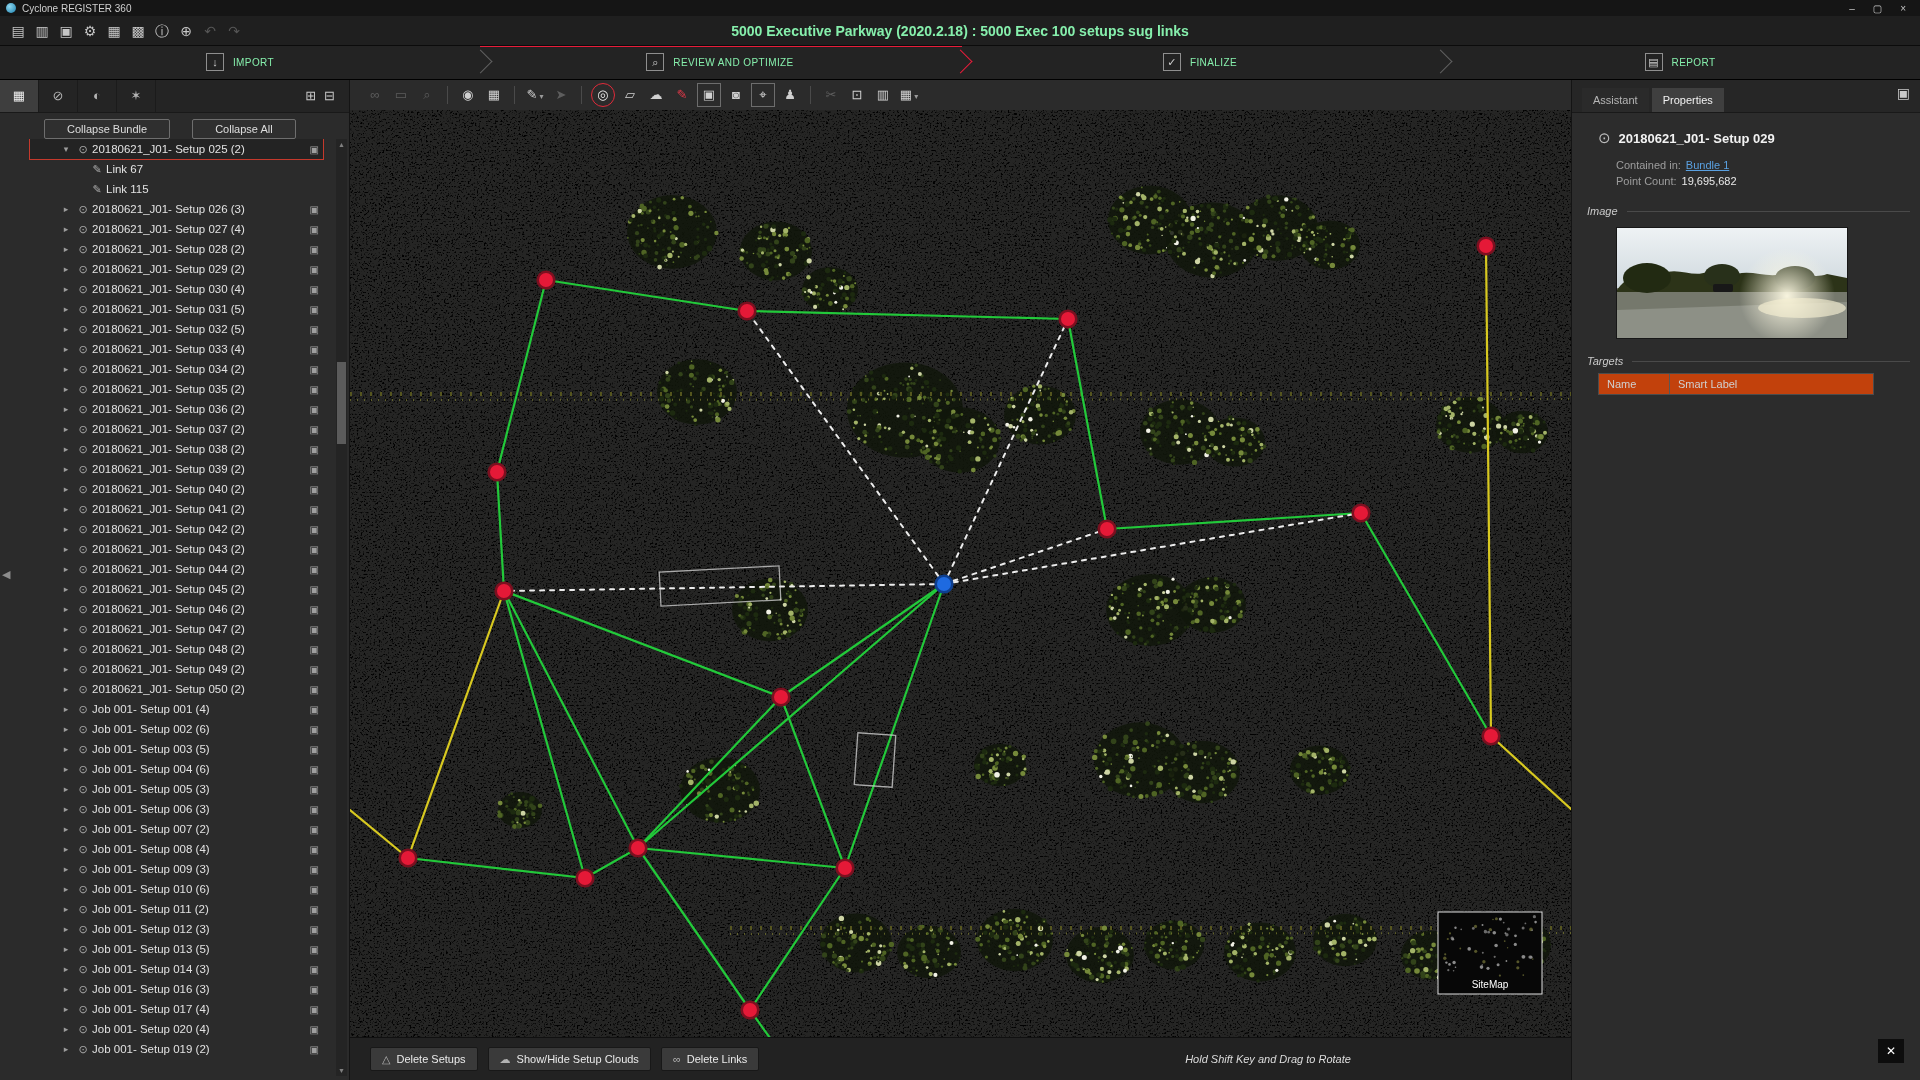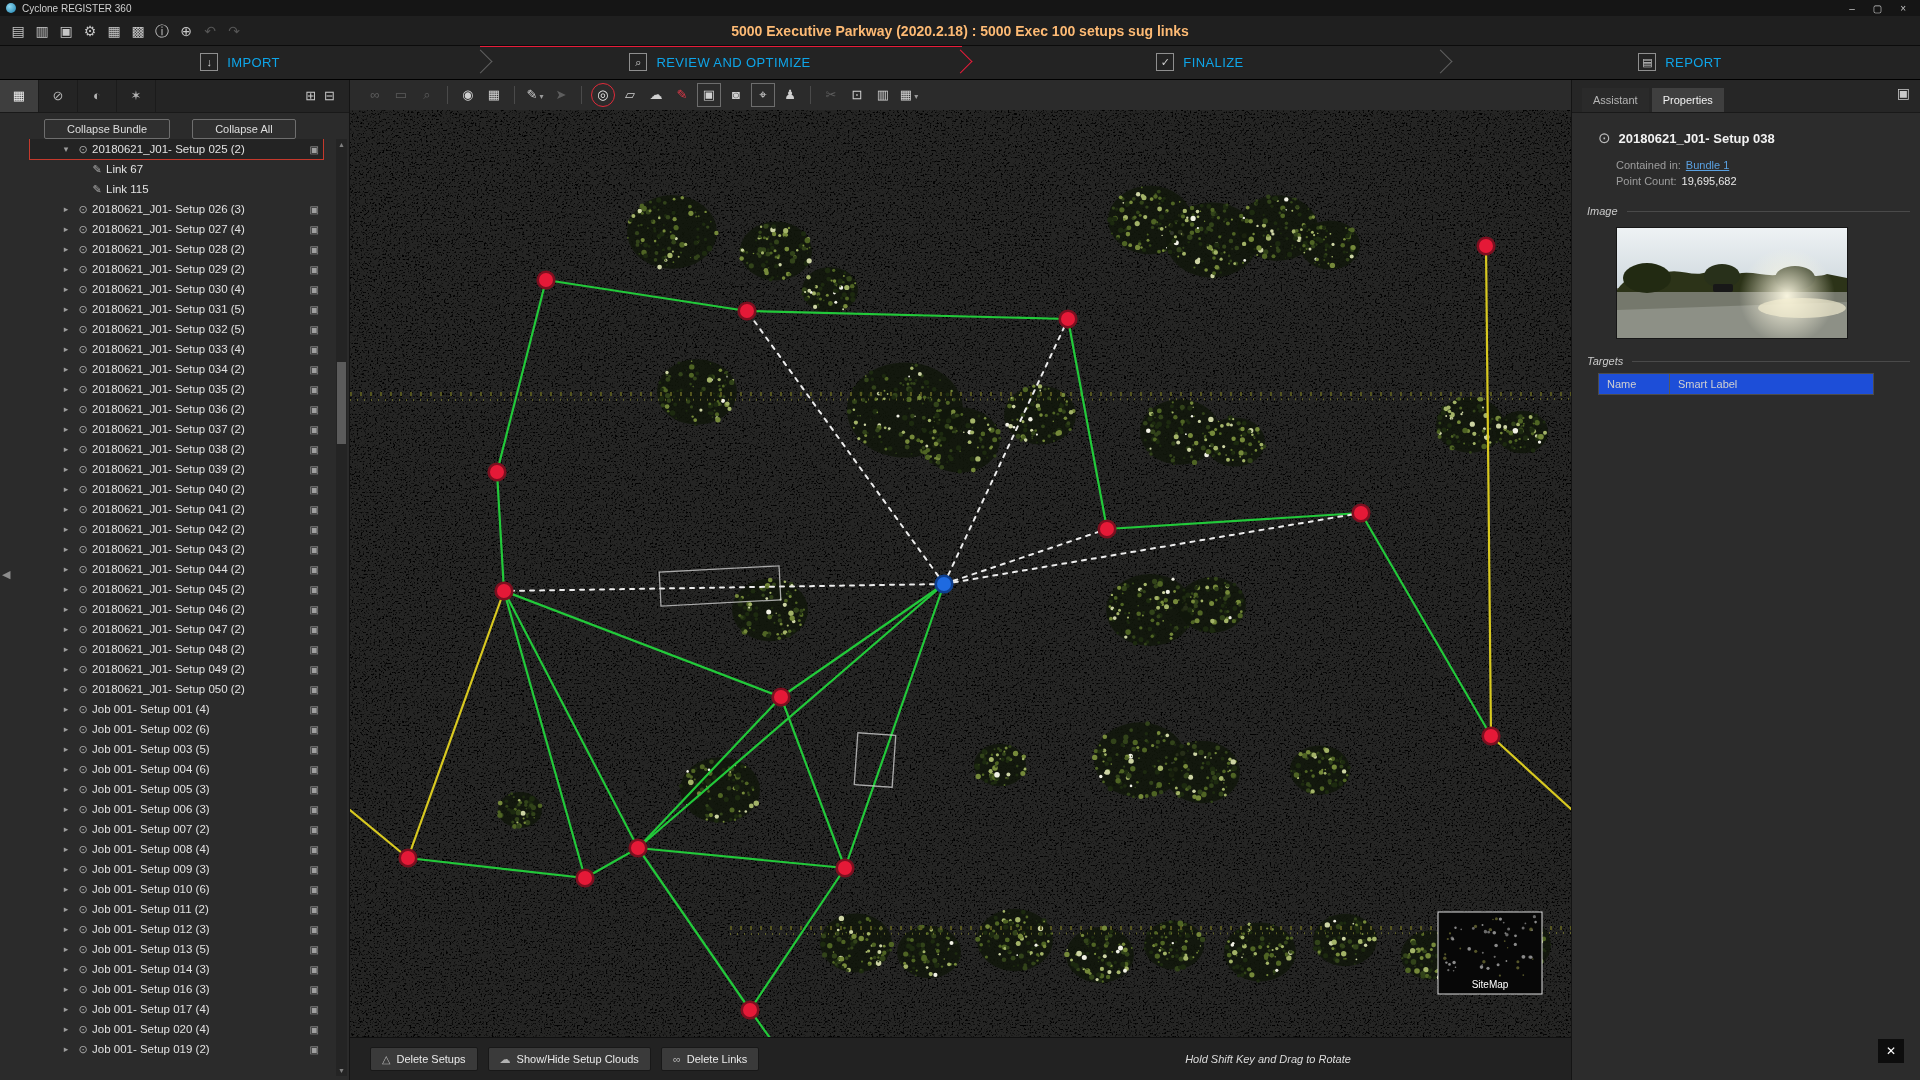--- a/index.html
+++ b/index.html
@@ -9,31 +9,31 @@
   .titlebar{position:absolute;top:0;left:0;right:0;height:16px;background:#151515;display:flex;align-items:center;padding:0 6px;gap:6px;z-index:30;}
   .app-logo{width:10px;height:10px;border-radius:50%;background:radial-gradient(circle at 35% 35%,#8fd8ef,#1a7fae);flex:none;}
   .tb-title{color:#cfcfcf;font-size:10px;}
   .tb-controls{margin-left:auto;display:flex;gap:18px;color:#c2c2c2;font-size:10px;padding-right:8px;}
   .tb-controls span{cursor:pointer;}
 
   
   .menubar{position:absolute;top:16px;left:0;right:0;height:29px;background:#1f1f1f;border-bottom:1px solid #0b0b0b;display:flex;align-items:center;padding:0 8px;gap:6px;z-index:20;}
   .mb-icon{color:#c6c6c6;font-size:14px;width:20px;height:22px;line-height:22px;text-align:center;cursor:pointer;}
   .mb-icon.disabled{color:#565656;}
-  .project-title{position:absolute;left:50%;transform:translateX(-50%);color:#fdba74;font-size:14px;font-weight:bold;white-space:nowrap;}
+  .project-title{position:absolute;left:50%;transform:translateX(-50%);color:#86efac;font-size:14px;font-weight:bold;white-space:nowrap;}
 
   
   .workflow{position:absolute;top:45px;left:0;right:0;height:34px;background:#232323;display:flex;border-bottom:1px solid #000;z-index:10;}
   .wf-step{flex:1;position:relative;display:flex;align-items:center;justify-content:center;gap:9px;cursor:pointer;}
   .wf-step::after{content:"";position:absolute;right:-9px;top:8px;width:16px;height:16px;border-top:1.5px solid #606060;border-right:1.5px solid #606060;transform:rotate(45deg);z-index:2;}
   .wf-step:last-child::after{display:none;}
   .wf-step.active::before{content:"";position:absolute;top:0;left:0;right:-2px;height:2px;background:#e81c3a;}
   .wf-step.active::after{border-color:#e81c3a;}
   .wf-icon{color:#cfcfcf;font-size:11px;border:1px solid #8f8f8f;width:16px;height:16px;line-height:16px;text-align:center;flex:none;}
-  .wf-label{color:#0ea5e9;font-size:13px;letter-spacing:.4px;}
+  .wf-label{color:#86efac;font-size:10px;letter-spacing:.4px;}
 
   
   .sidebar{position:absolute;top:79px;left:0;width:349px;bottom:0;background:#2b2b2b;border-right:1px solid #141414;}
   .side-tabs{height:33px;background:#242424;border-bottom:1px solid #191919;display:flex;align-items:stretch;}
   .side-tab{width:38px;display:flex;align-items:center;justify-content:center;color:#b5b5b5;font-size:13px;border-right:1px solid #1b1b1b;cursor:pointer;}
   .side-tab.active{background:#3e3e3e;color:#ededed;}
   .side-actions{margin-left:auto;display:flex;align-items:center;gap:8px;padding-right:14px;}
   .side-action{color:#c8c8c8;font-size:13px;cursor:pointer;}
   .collapse-row{display:flex;gap:22px;padding:4px 0 0 44px;height:24px;align-items:center;}
   .cbtn{background:#2f2f2f;border:1px solid #6e6e6e;color:#dedede;font-size:11px;height:20px;padding:0 22px;border-radius:2px;cursor:pointer;line-height:18px;}
@@ -77,21 +77,21 @@
   .rp-header .ic{color:#bdbdbd;font-size:15px;font-weight:normal;}
   .rp-row{padding:2px 0 2px 44px;font-size:11px;color:#9d9d9d;}
   .rp-row .val{color:#e8e8e8;margin-left:5px;}
   .rp-row .link-val{color:#5aa0e0;text-decoration:underline;margin-left:5px;cursor:pointer;}
   .rp-section{margin-top:16px;padding-left:15px;color:#cacaca;font-size:11px;display:flex;align-items:center;gap:9px;font-style:italic;}
   .rp-section::after{content:"";flex:1;height:1px;background:#4a4a4a;margin-right:10px;}
   .rp-image{margin:10px 0 0 44px;width:230px;height:110px;border:1px solid #171717;background:#111;overflow:hidden;}
   .targets-tabs{display:flex;gap:6px;padding:10px 0 0 20px;}
   .t-tab{font-size:11px;color:#c2c2c2;padding:3px 9px 4px;cursor:pointer;border-bottom:2px solid transparent;}
   .t-tab.active{border-bottom:2px solid #e02a3a;color:#ffffff;}
-  .rp-table-head{display:flex;height:20px;background:#1d4ed8;border:1px solid #4c4c4c;margin:6px 46px 0 26px;align-items:center;}
+  .rp-table-head{display:flex;height:20px;background:#c2410c;border:1px solid #4c4c4c;margin:6px 46px 0 26px;align-items:center;}
   .rp-col{font-size:11px;color:#d0d0d0;padding-left:8px;}
   .rp-col:first-child{width:62px;border-right:1px solid #585858;height:100%;line-height:20px;}
   .rp-close{position:absolute;right:16px;bottom:17px;width:26px;height:24px;background:#0d0d0d;color:#ffffff;text-align:center;line-height:24px;font-size:12px;cursor:pointer;}
 
   .left-collapse{position:absolute;left:2px;top:568px;color:#8c8c8c;font-size:11px;z-index:6;cursor:pointer;}
 </style>
 </head>
 <body>
 
 <div id="app">
@@ -3272,21 +3272,21 @@
   </div>
 
   <div class="rightpanel">
     <div class="rp-tabs">
       <span class="rp-tab">Assistant</span>
         <span class="rp-tab active">Properties</span>
         <span class="rp-panel-icon">▣</span>
     </div>
     <div class="rp-header">
       <span class="ic">⊙</span>
-      <span>20180621_J01- Setup 038</span>
+      <span>20180621_J01- Setup 029</span>
     </div>
     <div class="rp-row">
       <span>Contained in:</span><span class="link-val">Bundle 1</span>
     </div>
     <div class="rp-row">
       <span>Point Count:</span><span class="val">19,695,682</span>
     </div>
     <div class="rp-section">Image</div>
     <div class="rp-image">
       <svg viewBox="0 0 230 110" width="230" height="110">

